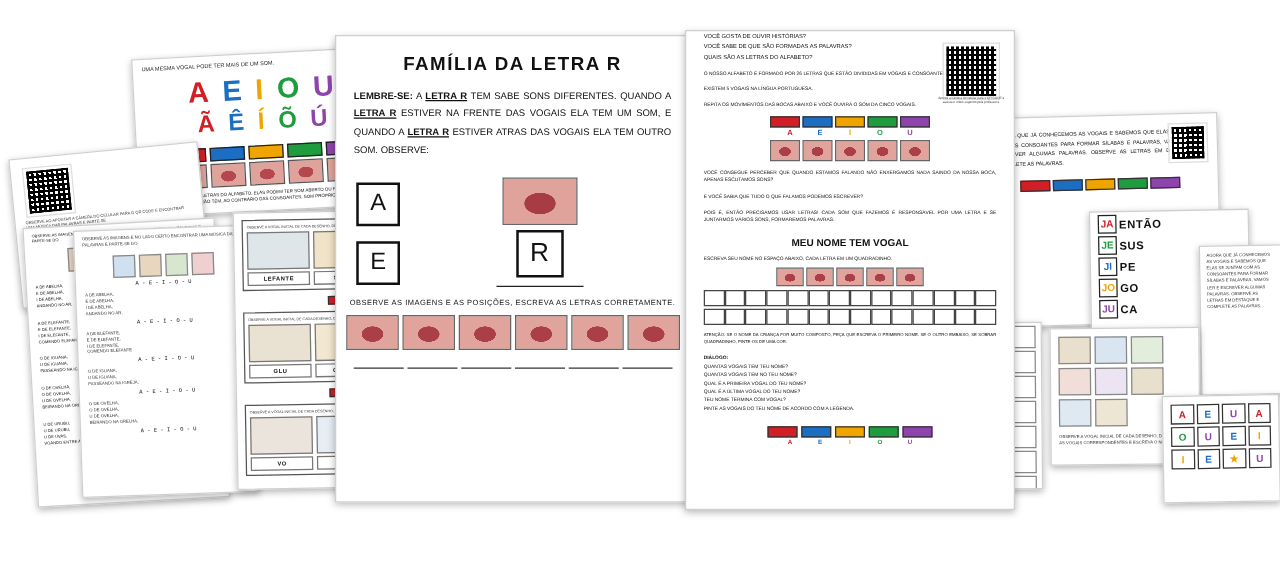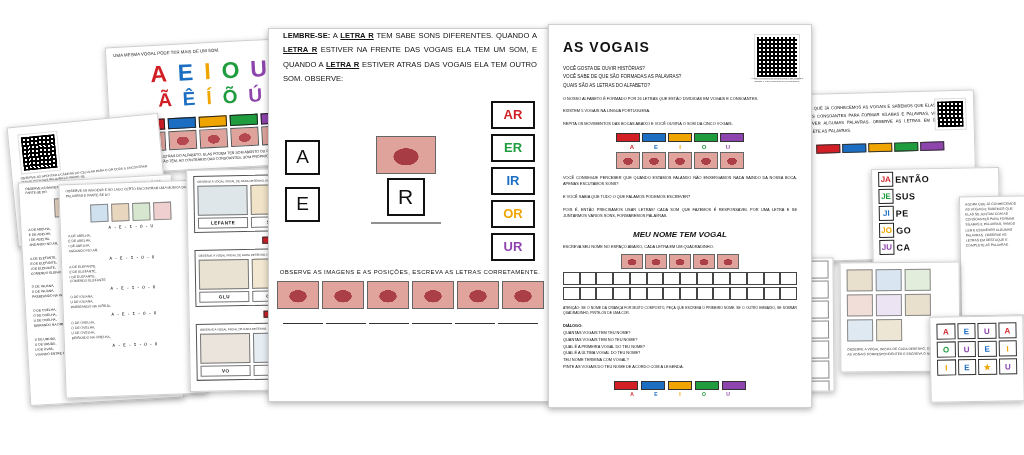--- a/index.html
+++ b/index.html
@@ -82,21 +82,21 @@
   #s7 h1{font-size:14px;margin:14px 0 10px 14px;letter-spacing:1px;}
   #s7 .q{font-size:4.6px;line-height:1.8;padding:0 14px;}
   #s7 .p2{font-size:3.9px;line-height:1.7;padding:6px 14px 0;text-align:justify;}
   #s7 .vowrow{display:flex;gap:2px;justify-content:center;margin:5px 0 2px;}
   #s7 .vowrow i{display:block;width:22px;height:7px;border:1px solid #333;}
   #s7 .vowlet{display:flex;gap:2px;justify-content:center;font-size:6px;font-weight:bold;}
   #s7 .vowlet span{width:22px;text-align:center;}
   #s7 .mouths{display:flex;gap:2px;justify-content:center;margin-top:2px;}
   #s7 .mouths div{width:22px;height:15px;border:1px solid #666;
       background:radial-gradient(ellipse at 50% 55%,#ab3f47 0 30%,#e0a49d 31% 100%);}
-  #s7 h2{font-size:8px;text-align:center;margin:10px 0 5px;font-style:italic;}
+  #s7 h2{font-size:8px;text-align:center;margin:10px 0 5px;}
   #s7 .grid{display:grid;grid-template-columns:repeat(14,1fr);gap:0;margin:0 14px;}
   #s7 .grid div{border:1px solid #444;height:11px;}
   #s7 .dlg{font-size:3.9px;line-height:1.75;padding:6px 14px;}
   #s7 .qr{position:absolute;right:12px;top:10px;width:40px;height:40px;}
   #s7 .qrcap{position:absolute;right:6px;top:52px;width:56px;font-size:2.5px;
              text-align:center;line-height:1.3;color:#444;}
   #s7 .footv{display:flex;gap:3px;justify-content:center;margin-top:4px;}
   #s7 .footv i{display:block;width:22px;height:7px;border:1px solid #333;}
 
   
@@ -319,46 +319,40 @@
       <div class="wordrow">
         <span class="word">VO</span>
         <span class="word">LHO</span>
         <span class="word">SSO</span>
         <span class="word">ITO</span>
       </div>
     </div>
   </div>
 
   <div class="sheet" id="s6">
+    <h1>FAMÍLIA DA LETRA R</h1>
     <div class="para">
       <span class="b">LEMBRE-SE:</span><span> A </span><span class="b u">LETRA R</span><span> TEM SABE SONS DIFERENTES. QUANDO A </span><span class="b u">LETRA R</span><span> ESTIVER NA FRENTE DAS VOGAIS ELA TEM UM SOM, E QUANDO A </span><span class="b u">LETRA R</span><span> ESTIVER ATRAS DAS VOGAIS ELA TEM OUTRO SOM. OBSERVE:</span>
     </div>
 
     <div style="display:flex;align-items:center;margin-top:14px;padding:0 16px;gap:8px;">
 
       <div style="display:flex;flex-direction:column;gap:12px;">
         <div class="letterbox">A</div>
         <div class="letterbox">E</div>
       </div>
 
       <div style="flex:1;display:flex;flex-direction:column;align-items:center;gap:4px;">
         <div class="mouthbig"></div>
         <div class="rbox">R</div>
         <svg width="70" height="6">
           <line x1="0" y1="3" x2="70" y2="3" stroke="#222" stroke-width="1"></line>
         </svg>
       </div>
 
-      <div style="display:flex;flex-direction:column;gap:5px;">
-        <div class="arbox" style="color:#d21f26">AR</div>
-        <div class="arbox" style="color:#1f9d3e">ER</div>
-        <div class="arbox" style="color:#1b6ec2">IR</div>
-        <div class="arbox" style="color:#f0a400">OR</div>
-        <div class="arbox" style="color:#8e44ad">UR</div>
-      </div>
     </div>
 
     <div class="instr">OBSERVE AS IMAGENS E AS POSIÇÕES, ESCREVA AS LETRAS CORRETAMENTE.</div>
     <div class="mouthstrip">
       <div></div>
       <div></div>
       <div></div>
       <div></div>
       <div></div>
       <div></div>
@@ -367,21 +361,20 @@
       <span style="width:40px;border-bottom:1px solid #333;height:10px;display:block"></span>
       <span style="width:40px;border-bottom:1px solid #333;height:10px;display:block"></span>
       <span style="width:40px;border-bottom:1px solid #333;height:10px;display:block"></span>
       <span style="width:40px;border-bottom:1px solid #333;height:10px;display:block"></span>
       <span style="width:40px;border-bottom:1px solid #333;height:10px;display:block"></span>
       <span style="width:40px;border-bottom:1px solid #333;height:10px;display:block"></span>
     </div>
   </div>
 
   <div class="sheet" id="s7">
-    <h1>AS VOGAIS</h1>
     <div class="qrbox qr"></div>
     <div class="qrcap">Aponte a câmera do celular para o QR CODE e assista o vídeo sugerido pela professora.</div>
 
     <div class="q">VOCÊ GOSTA DE OUVIR HISTÓRIAS?</div>
     <div class="q">VOCÊ SABE DE QUE SÃO FORMADAS AS PALAVRAS?</div>
     <div class="q">QUAIS SÃO AS LETRAS DO ALFABETO?</div>
 
     <div class="p2">O NOSSO ALFABETO É FORMADO POR 26 LETRAS QUE ESTÃO DIVIDIDAS EM VOGAIS E CONSOANTES.</div>
     <div class="p2">EXISTEM 5 VOGAIS NA LÍNGUA PORTUGUESA.</div>
     <div class="p2">REPITA OS MOVIMENTOS DAS BOCAS ABAIXO E VOCÊ OUVIRÁ O SOM DA CINCO VOGAIS.</div>

